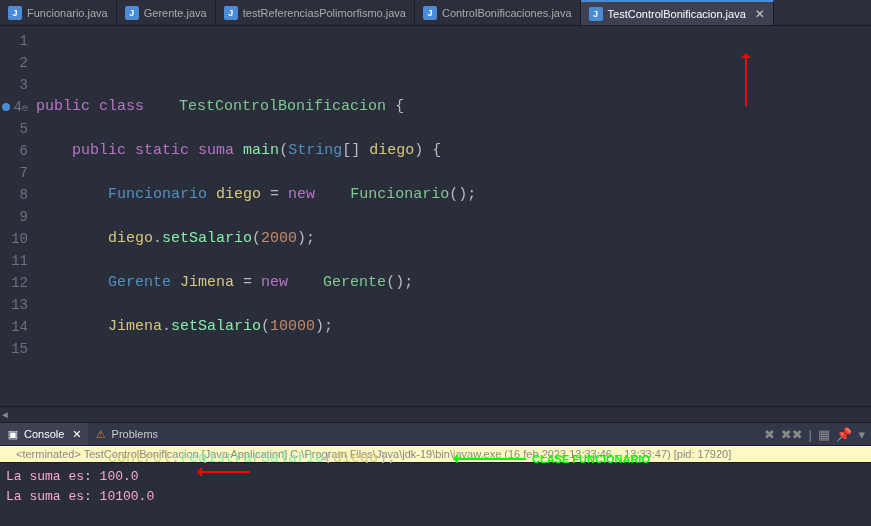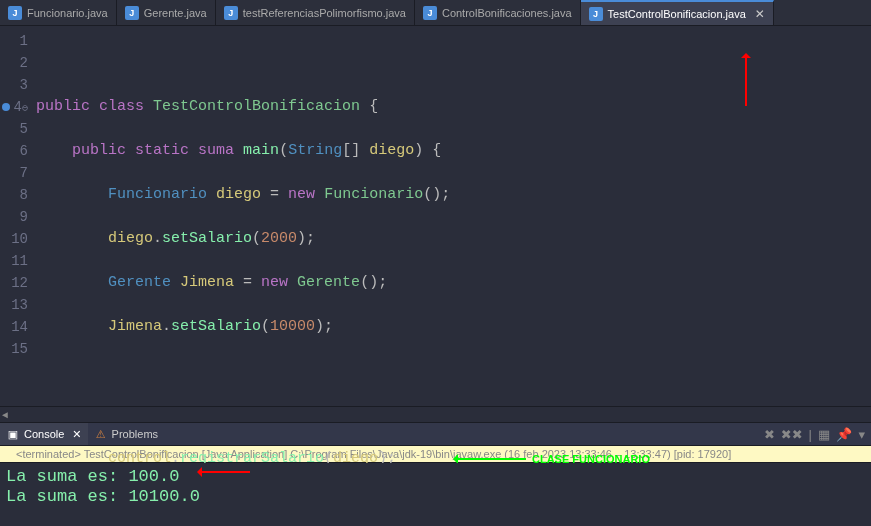--- a/index.html
+++ b/index.html
@@ -73,21 +73,21 @@
     flex: 1;
     padding-top: 4px;
     line-height: 22px;
     font-size: 15px;
     white-space: pre;
     position: relative;
   }
   .line { height: 22px; position: relative; }
   .kw { color: #b974c6; }
   .type { color: #5090c0; }
-  .cls { color: #7fc990; }
+  .cls { color: #7fc990; margin-left: 26px; }
   .method { color: #86efac; }
   .var { color: #d6c97a; }
   .num { color: #c88a6a; }
   .pun { color: #bbb; }
   .arrow-anno {
     position: absolute;
     display: flex;
     align-items: center;
     font-family: Arial, sans-serif;
     font-size: 11px;
@@ -179,23 +179,23 @@
     background: #fef9c3;
     color: #888;
     font-family: 'Segoe UI', Tahoma, sans-serif;
     font-size: 11px;
     padding: 2px 16px;
     border-bottom: 1px solid #1a1c24;
   }
   .console-body {
     background: #2a2d3a;
     padding: 4px 6px;
-    font-size: 17px;
+    font-size: 13px;
     line-height: 20px;
-    color: #86efac;
+    color: #f9a8d4;
     position: relative;
     height: 56px;
   }
   .red-arrow-console {
     position: absolute;
     top: 8px;
     left: 200px;
     width: 50px;
     height: 2px;
     background: #ff0000;

